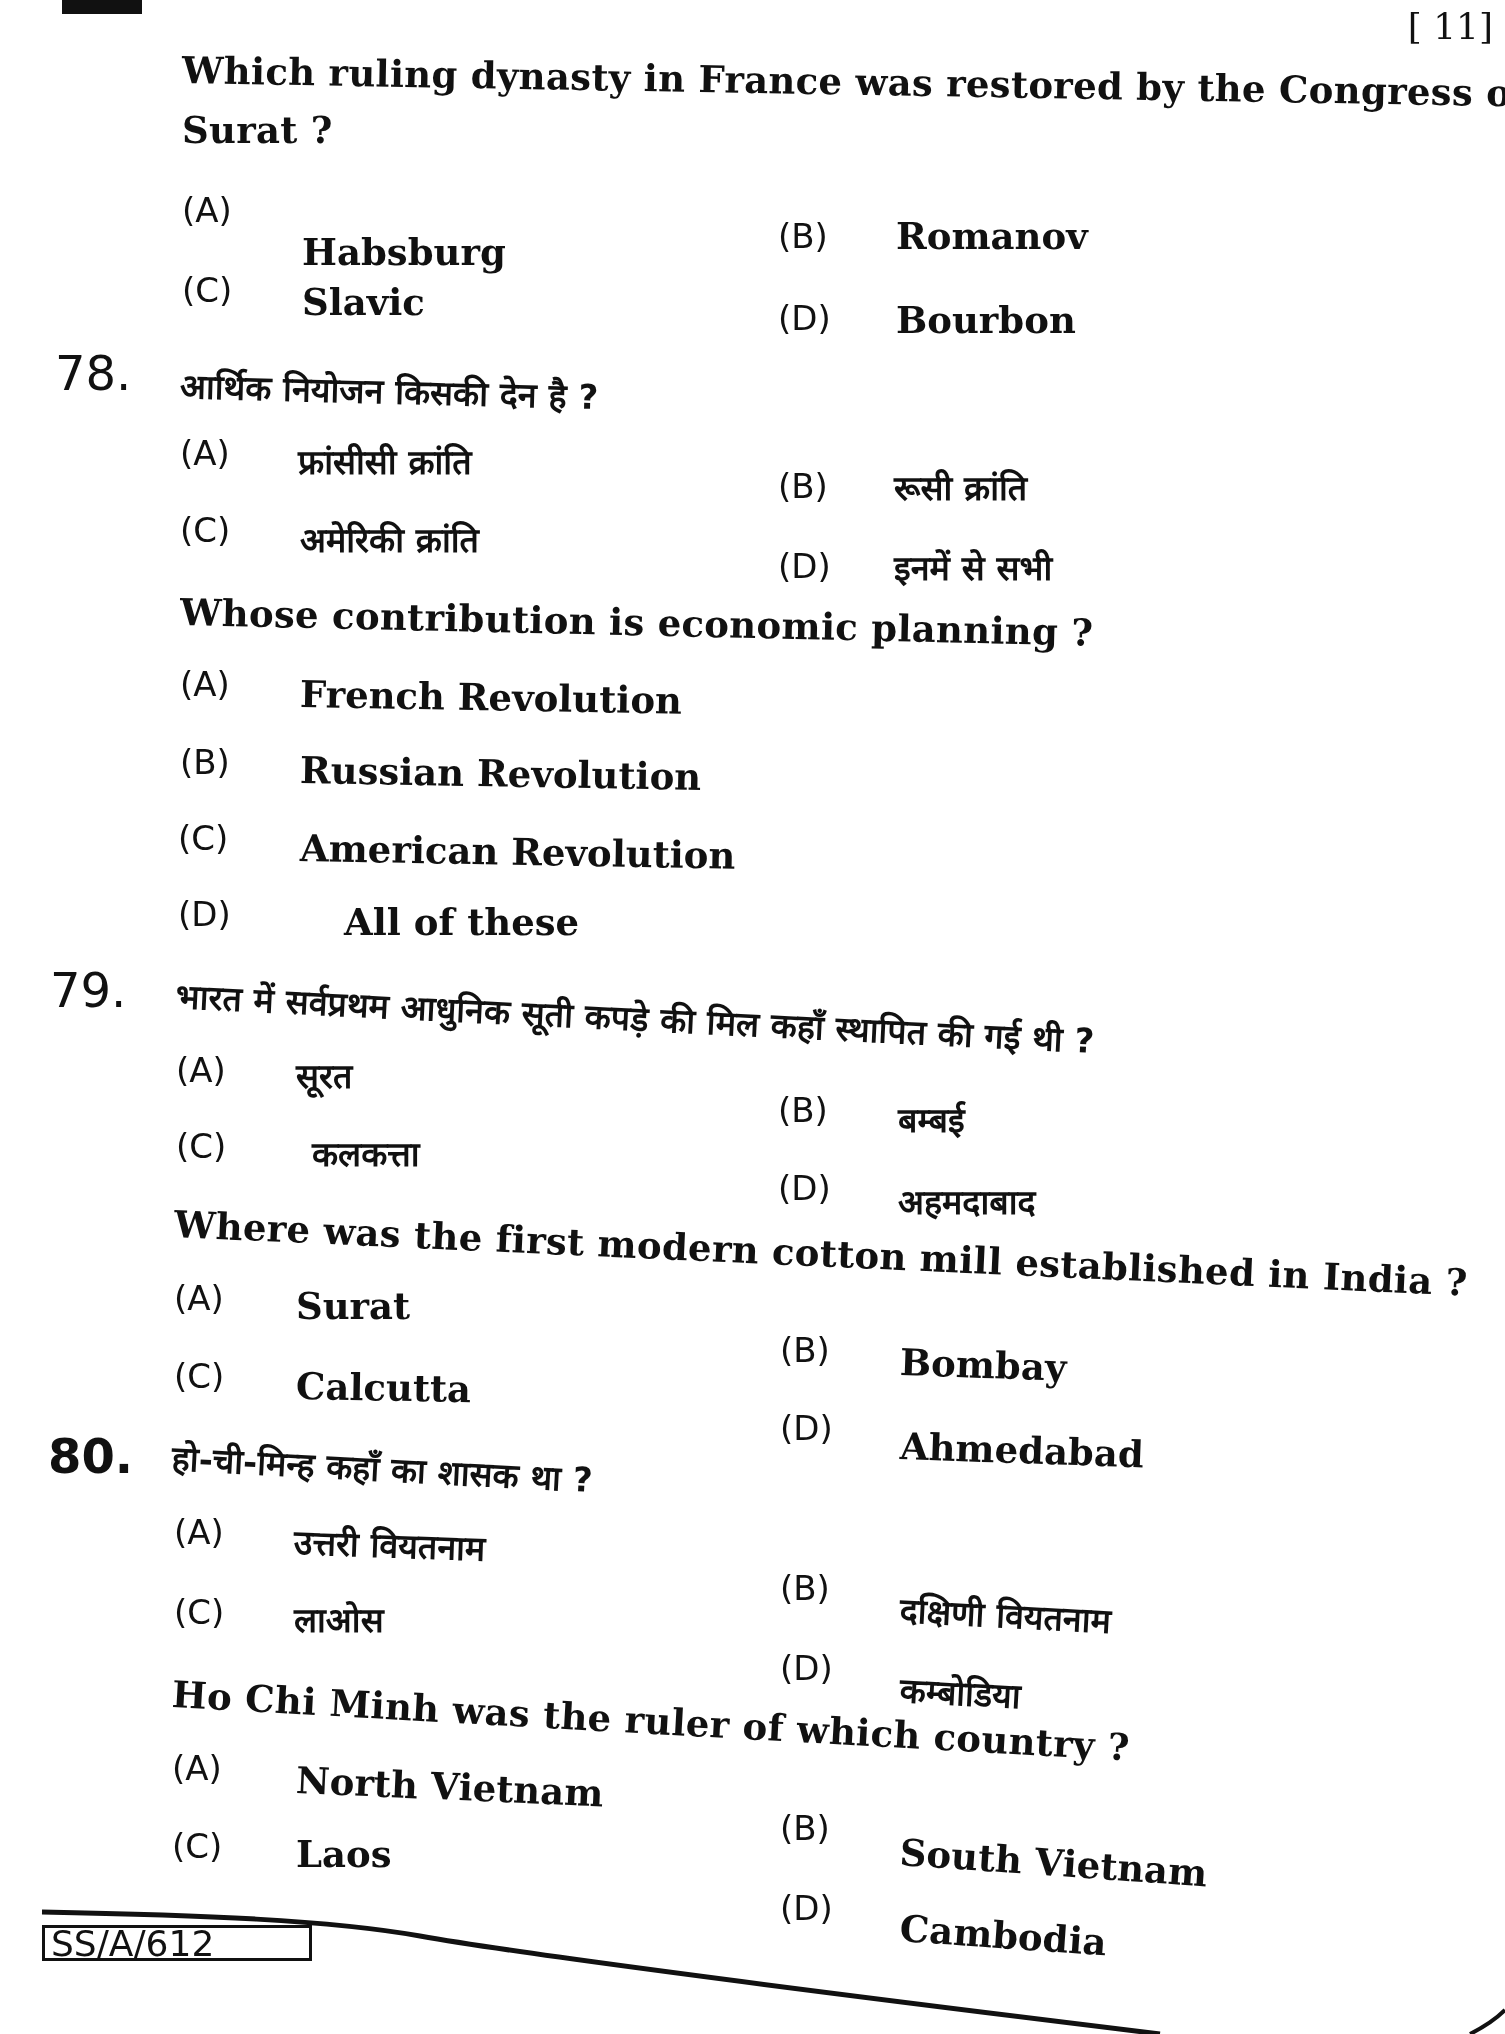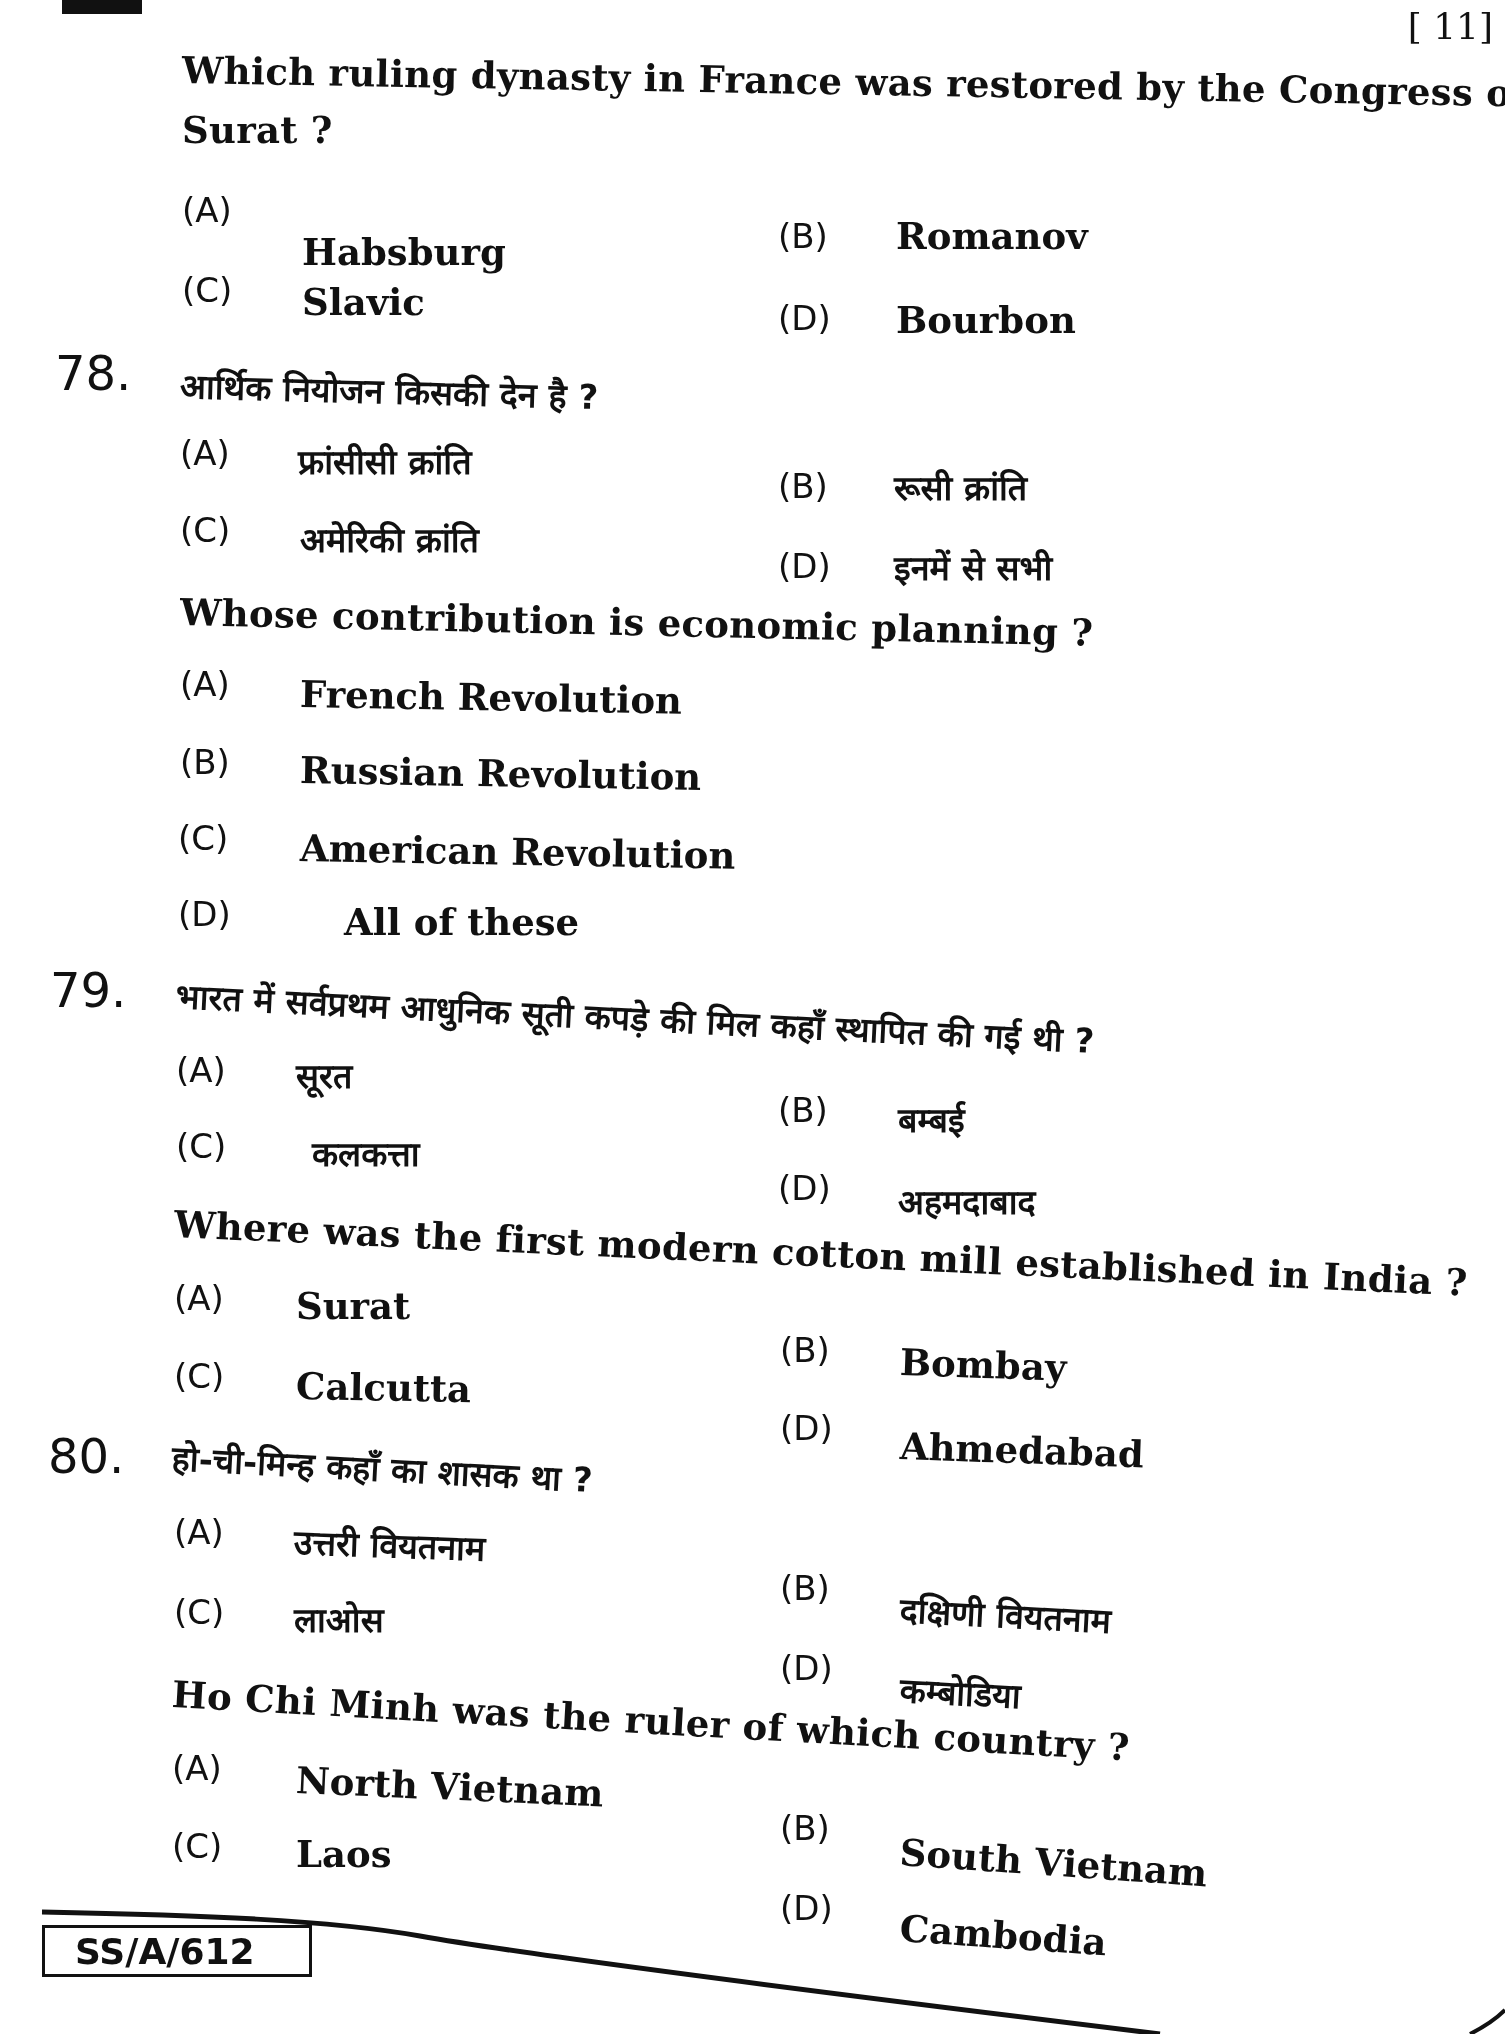--- a/index.html
+++ b/index.html
@@ -6,23 +6,23 @@
   body { width:1505px; height:2034px; position:relative; overflow:hidden;
          font-family:"DejaVu Serif","Liberation Serif",serif; color:#111; }
   .abs { position:absolute; white-space:nowrap; }
   .corner-mark { left:62px; top:0; width:80px; height:14px; background:#111; }
   .page-no { right:12px; top:6px; font-size:36px; }
   .q-text { font-size:37px; font-weight:bold; letter-spacing:0.3px; }
   .hi { font-family:"DejaVu Sans","Liberation Sans",sans-serif; font-size:34px; font-weight:bold; }
   .qnum { font-size:48px; font-family:"DejaVu Sans","Liberation Sans",sans-serif; }
   .opt-label { font-size:34px; font-family:"DejaVu Sans","Liberation Sans",sans-serif; }
   .opt-text { font-size:37px; font-weight:bold; }
-  .code-box { left:42px; top:1925px; width:270px; height:52px; border:3px solid #111;
+  .code-box { left:42px; top:1925px; width:270px; height:36px; border:3px solid #111;
               font-family:"DejaVu Sans","Liberation Sans",sans-serif; font-size:36px;
-              display:flex; align-items:center; padding-left:30px; box-sizing:border-box;font-weight:bold; }
+              display:flex; align-items:center; padding-left:6px; box-sizing:border-box; }
   .fold-line { left:0; top:0; }
 </style>
 </head>
 <body>
 
 <div class="abs corner-mark"></div>
 <div class="abs page-no">[ 11]</div>
 
 <div class="abs q-text" style="left:182px;top:48px;transform:rotate(1deg);transform-origin:left;">Which ruling dynasty in France was restored by the Congress of</div>
 <div class="abs q-text" style="left:182px;top:108px;">Surat ?</div>
@@ -68,21 +68,21 @@
 <div class="abs q-text" style="left:174px;top:1202px;transform:rotate(2.6deg);transform-origin:left;">Where was the first modern cotton mill established in India ?</div>
 <div class="abs opt-label" style="left:174px;top:1278px;">(A)</div>
 <div class="abs opt-text" style="left:296px;top:1284px;">Surat</div>
 <div class="abs opt-label" style="left:780px;top:1330px;">(B)</div>
 <div class="abs opt-text" style="left:900px;top:1340px;transform:rotate(2deg);transform-origin:left;">Bombay</div>
 <div class="abs opt-label" style="left:174px;top:1356px;">(C)</div>
 <div class="abs opt-text" style="left:296px;top:1364px;transform:rotate(1deg);transform-origin:left;">Calcutta</div>
 <div class="abs opt-label" style="left:780px;top:1408px;">(D)</div>
 <div class="abs opt-text" style="left:900px;top:1424px;transform:rotate(2deg);transform-origin:left;">Ahmedabad</div>
 
-<div class="abs qnum" style="left:48px;top:1428px;">80.</div>
+<div class="abs qnum" style="left:48px;top:1428px;font-weight:bold;">80.</div>
 <div class="abs hi" style="left:172px;top:1434px;transform:rotate(3deg);transform-origin:left;">हो-ची-मिन्ह कहाँ का शासक था ?</div>
 <div class="abs opt-label" style="left:174px;top:1512px;">(A)</div>
 <div class="abs hi" style="left:294px;top:1518px;transform:rotate(2deg);transform-origin:left;">उत्तरी वियतनाम</div>
 <div class="abs opt-label" style="left:780px;top:1568px;">(B)</div>
 <div class="abs hi" style="left:900px;top:1586px;transform:rotate(3deg);transform-origin:left;">दक्षिणी वियतनाम</div>
 <div class="abs opt-label" style="left:174px;top:1592px;">(C)</div>
 <div class="abs hi" style="left:294px;top:1596px;">लाओस</div>
 <div class="abs opt-label" style="left:780px;top:1648px;">(D)</div>
 <div class="abs hi" style="left:900px;top:1666px;transform:rotate(3deg);transform-origin:left;">कम्बोडिया</div>
 <div class="abs q-text" style="left:172px;top:1672px;transform:rotate(3.2deg);transform-origin:left;">Ho Chi Minh was the ruler of which country ?</div>

